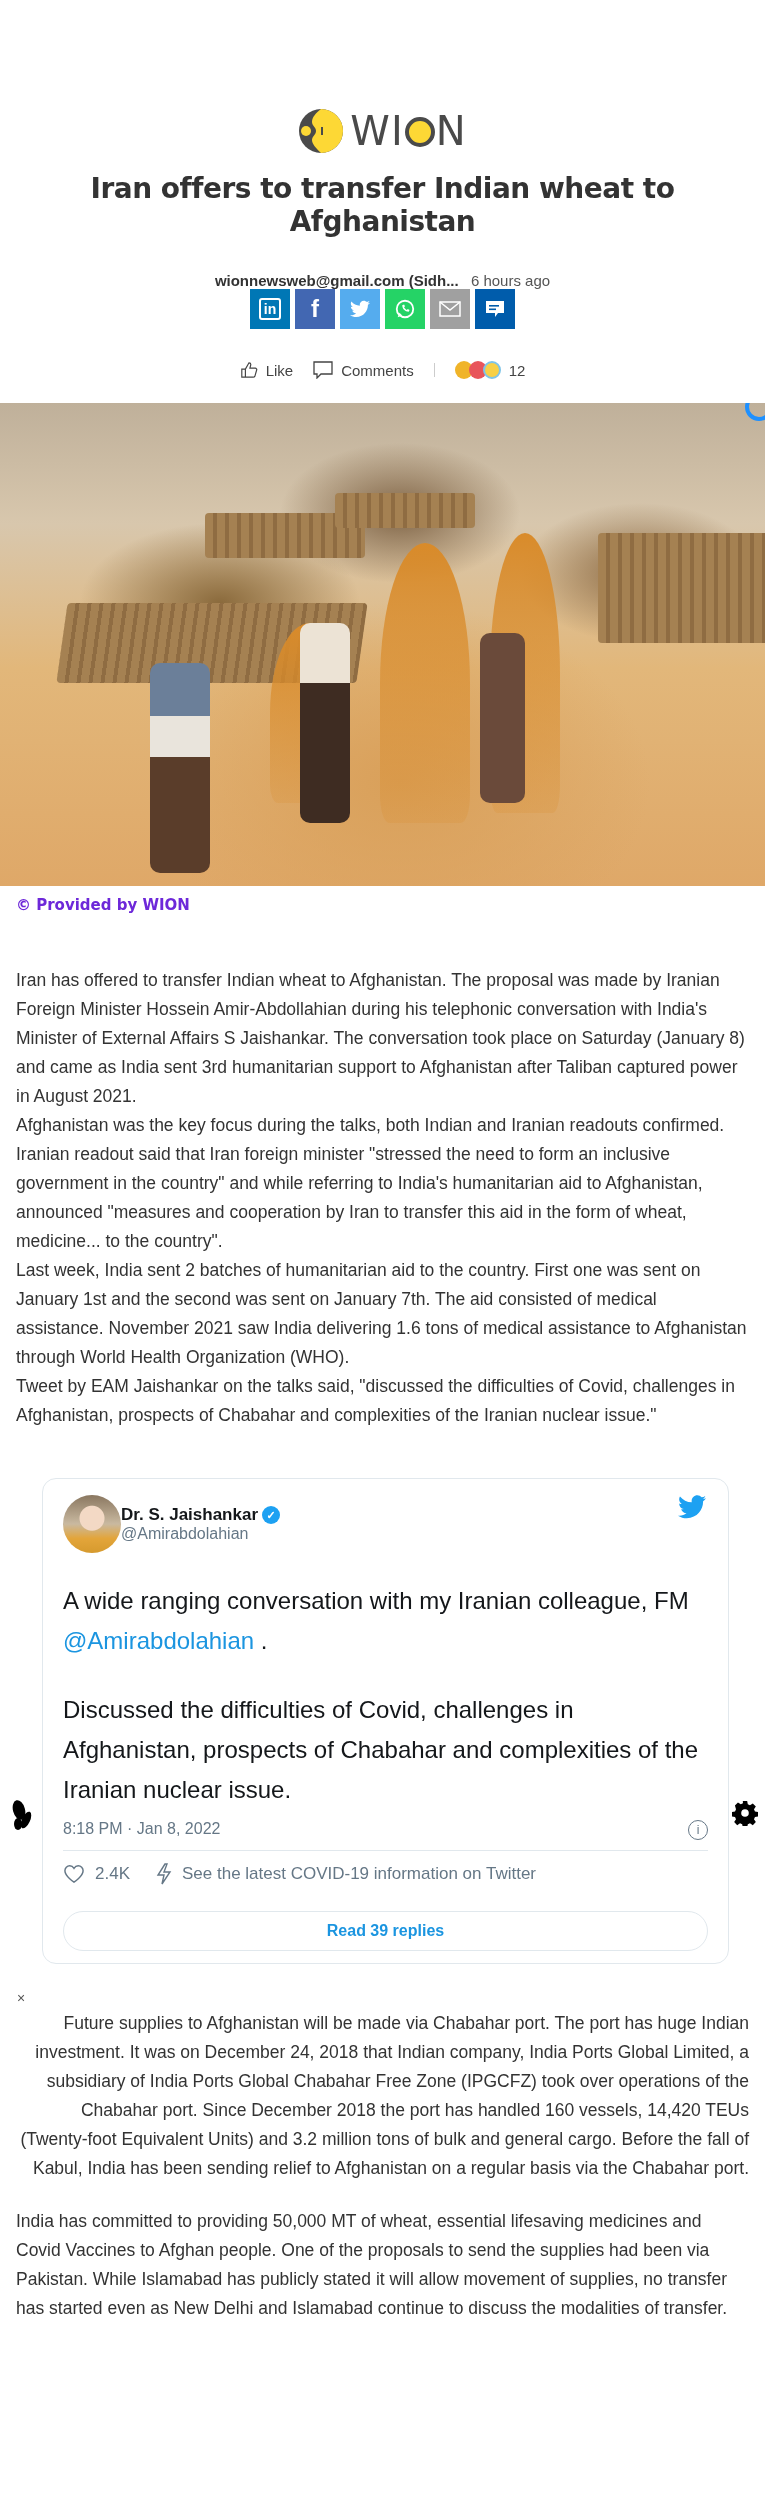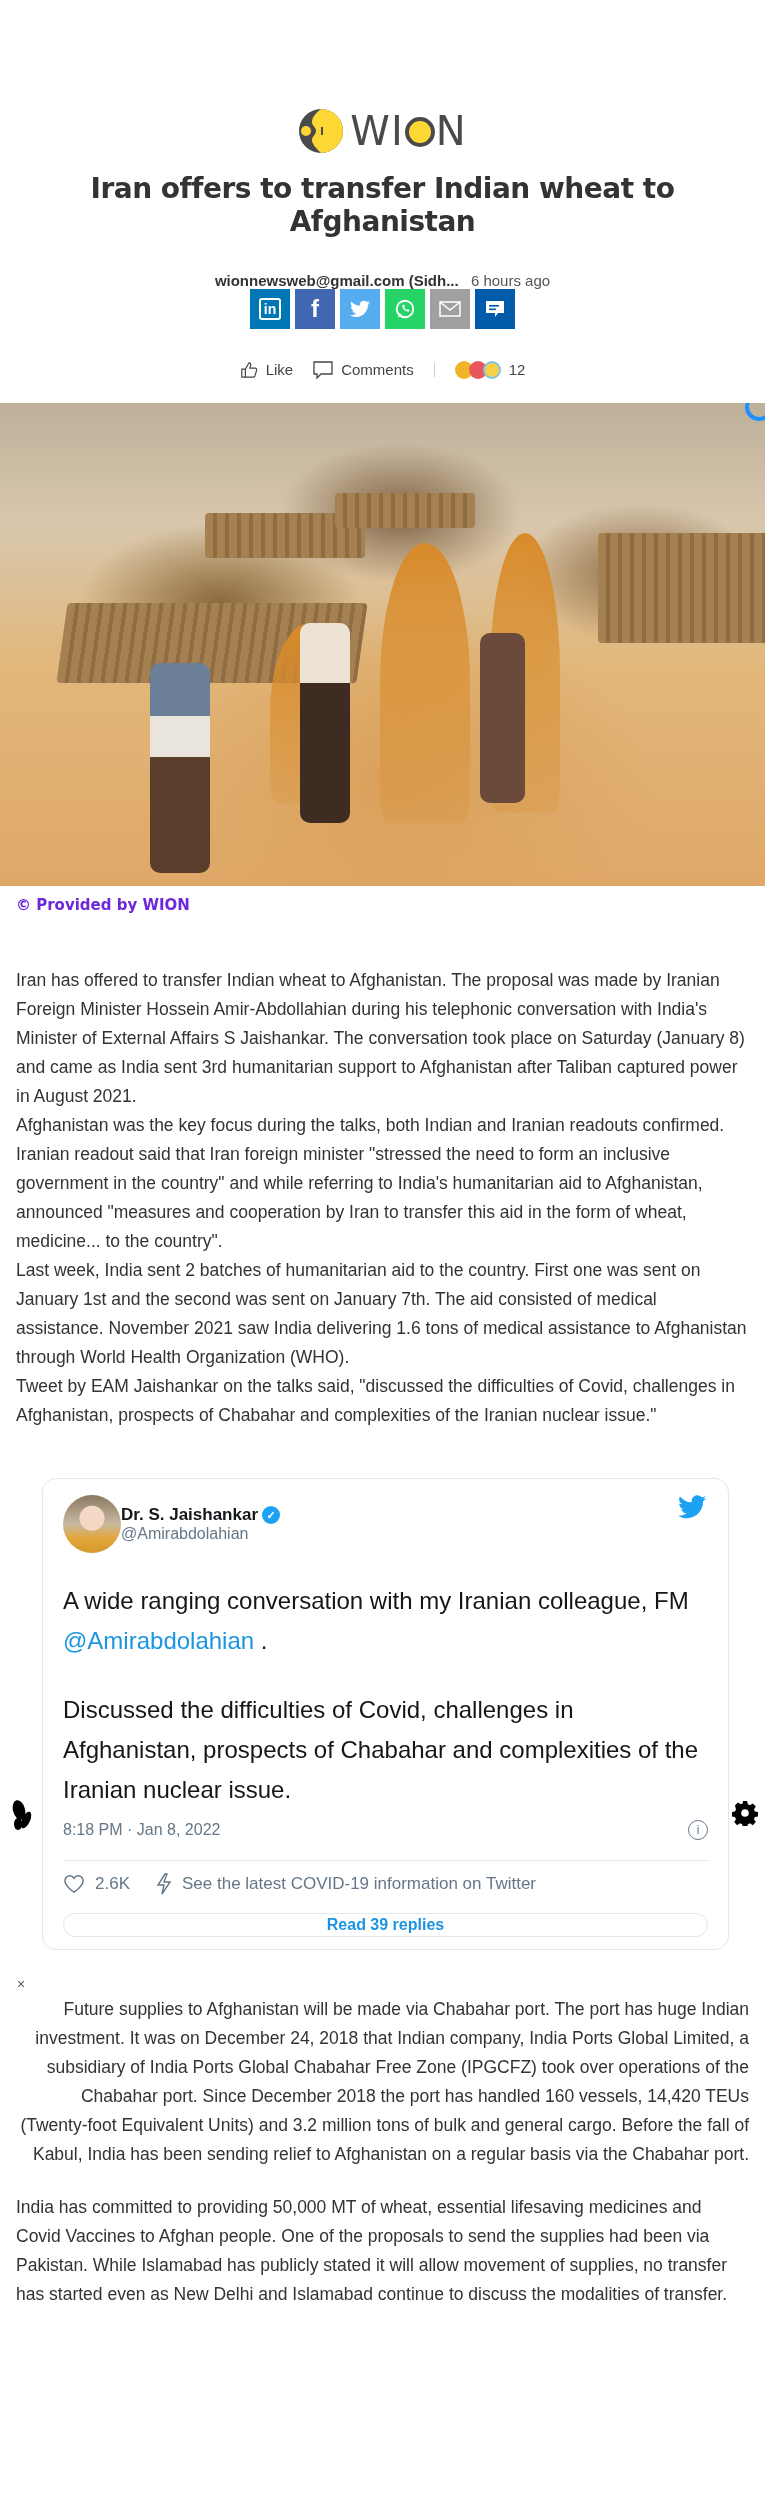--- a/index.html
+++ b/index.html
@@ -14,21 +14,21 @@
   .title { text-align: center; font-family: "DejaVu Sans", sans-serif; font-weight: bold; font-size: 28px; color: #333; margin-top: 16px; letter-spacing: -0.5px; }
 
   .byline { text-align: center; margin-top: 34px; font-size: 15px; color: #333; }
   .byline .author { font-weight: bold; }
   .byline .time { color: #555; margin-left: 8px; }
 
   .share { display: flex; justify-content: center; gap: 5px; }
   .share .btn { width: 40px; height: 40px; display: flex; align-items: center; justify-content: center; color: #fff; font-weight: bold; font-size: 20px; cursor: pointer; }
 
   .engage { display: flex; justify-content: center; align-items: center; margin-top: 32px; font-size: 15px; color: #444; gap: 20px; }
-  .engage .item { display: flex; align-items: flex-start; gap: 8px; cursor: pointer; }
+  .engage .item { display: flex; align-items: center; gap: 8px; cursor: pointer; }
   .engage .sep { width: 1px; height: 14px; background: #ccc; }
   .emoji-stack { display: flex; align-items: center; }
   .emoji-stack span { width: 18px; height: 18px; border-radius: 50%; display: inline-block; margin-left: -4px; }
 
   .hero { margin-top: 24px; width: 765px; height: 483px; position: relative; overflow: hidden;
     background:
       radial-gradient(ellipse 140px 80px at 220px 200px, #8a6a3c 0%, rgba(138,106,60,0) 100%),
       radial-gradient(ellipse 120px 70px at 400px 110px, #7d6142 0%, rgba(125,97,66,0) 100%),
       radial-gradient(ellipse 120px 70px at 640px 170px, #8b6a44 0%, rgba(139,106,68,0) 100%),
       radial-gradient(ellipse 250px 180px at 400px 380px, #d9a05a 0%, rgba(217,160,90,0) 100%),
@@ -49,25 +49,25 @@
   .tw-head { display: flex; align-items: center; }
   .tw-avatar { width: 58px; height: 58px; border-radius: 50%; background: radial-gradient(circle at 50% 40%, #f3d9c5 0 12px, transparent 13px), linear-gradient(180deg, #8a7760 0%, #c9b9a0 50%, #e3a53a 75%, #d69a2e 100%); }
   .tw-names { }
   .tw-name { font-weight: bold; font-size: 17px; color: #14171a; display: flex; align-items: center; gap: 4px; }
   .verified { width: 18px; height: 18px; border-radius: 50%; background: #1da1f2; color: #fff; font-size: 11px; display: inline-flex; align-items: center; justify-content: center; }
   .tw-handle { font-size: 16px; color: #657786; }
   .tw-bird { position: absolute; right: 22px; top: 16px; }
   .tw-text { font-size: 24px; line-height: 40px; color: #14171a; margin-top: 28px; }
   .tw-text .mention { color: #1b95e0; }
   .tw-text p + p { margin-top: 29px; }
-  .tw-meta { display: flex; justify-content: space-between; align-items: center; font-size: 16px; color: #657786; margin-top: 10px; padding-bottom: 20px; border-bottom: 1px solid #e1e8ed; }
+  .tw-meta { display: flex; justify-content: space-between; align-items: flex-start; font-size: 16px; color: #657786; margin-top: 10px; padding-bottom: 10px; border-bottom: 1px solid #e1e8ed; }
   .tw-info { width: 20px; height: 20px; border: 1.5px solid #657786; border-radius: 50%; display: flex; align-items: center; justify-content: center; font-size: 12px; color: #657786; }
   .tw-actions { display: flex; align-items: center; gap: 12px; font-size: 17px; color: #657786; margin-top: 12px; }
   .tw-actions .act { display: flex; align-items: center; gap: 10px; cursor: pointer; }
-  .tw-read { margin-top: 18px; border: 1px solid #e1e8ed; border-radius: 20px; height: 24px; display: flex; align-items: center; justify-content: center; color: #1b95e0; font-weight: bold; font-size: 16px; cursor: pointer; }
+  .tw-read { margin-top: 26px; border: 1px solid #e1e8ed; border-radius: 20px; height: 40px; display: flex; align-items: center; justify-content: center; color: #1b95e0; font-weight: bold; font-size: 16px; cursor: pointer; }
 
   .side-left { position: absolute; left: 12px; top: 1800px; }
   .side-right { position: absolute; left: 732px; top: 1800px; }
 
   .close-x { font-size: 14px; color: #555; margin: 26px 0 0 17px; cursor: pointer; display: inline-block; }
   .p5 { margin-top: 2px; text-align: right; }
   .p6 { margin-top: 24px; padding-bottom: 40px; }
 </style>
 </head>
 <body>
@@ -204,21 +204,21 @@
   </div>
   <div class="tw-meta">
     <span>8:18 PM · Jan 8, 2022</span>
     <span class="tw-info">i</span>
   </div>
   <div class="tw-actions">
     <div class="act">
       <svg width="22" height="20" viewBox="0 0 24 22">
           <path d="M12 20S2 13.5 2 7.5C2 4.5 4.4 2 7.3 2c2 0 3.7 1.1 4.7 2.7C13 3.1 14.7 2 16.7 2 19.6 2 22 4.5 22 7.5 22 13.5 12 20 12 20z" fill="none" stroke="#657786" stroke-width="1.6"></path>
         </svg>
-      <span>2.6K</span>
+      <span>2.4K</span>
     </div>
     <div class="act" style="margin-left:14px">
       <svg width="16" height="22" viewBox="0 0 16 22">
           <path d="M9 1L2 12h6l-2 9 8-12H8l3-8z" fill="none" stroke="#657786" stroke-width="1.4"></path>
         </svg>
       <span>See the latest COVID-19 information on Twitter</span>
     </div>
   </div>
   <div class="tw-read">Read 39 replies</div>
 </div>

